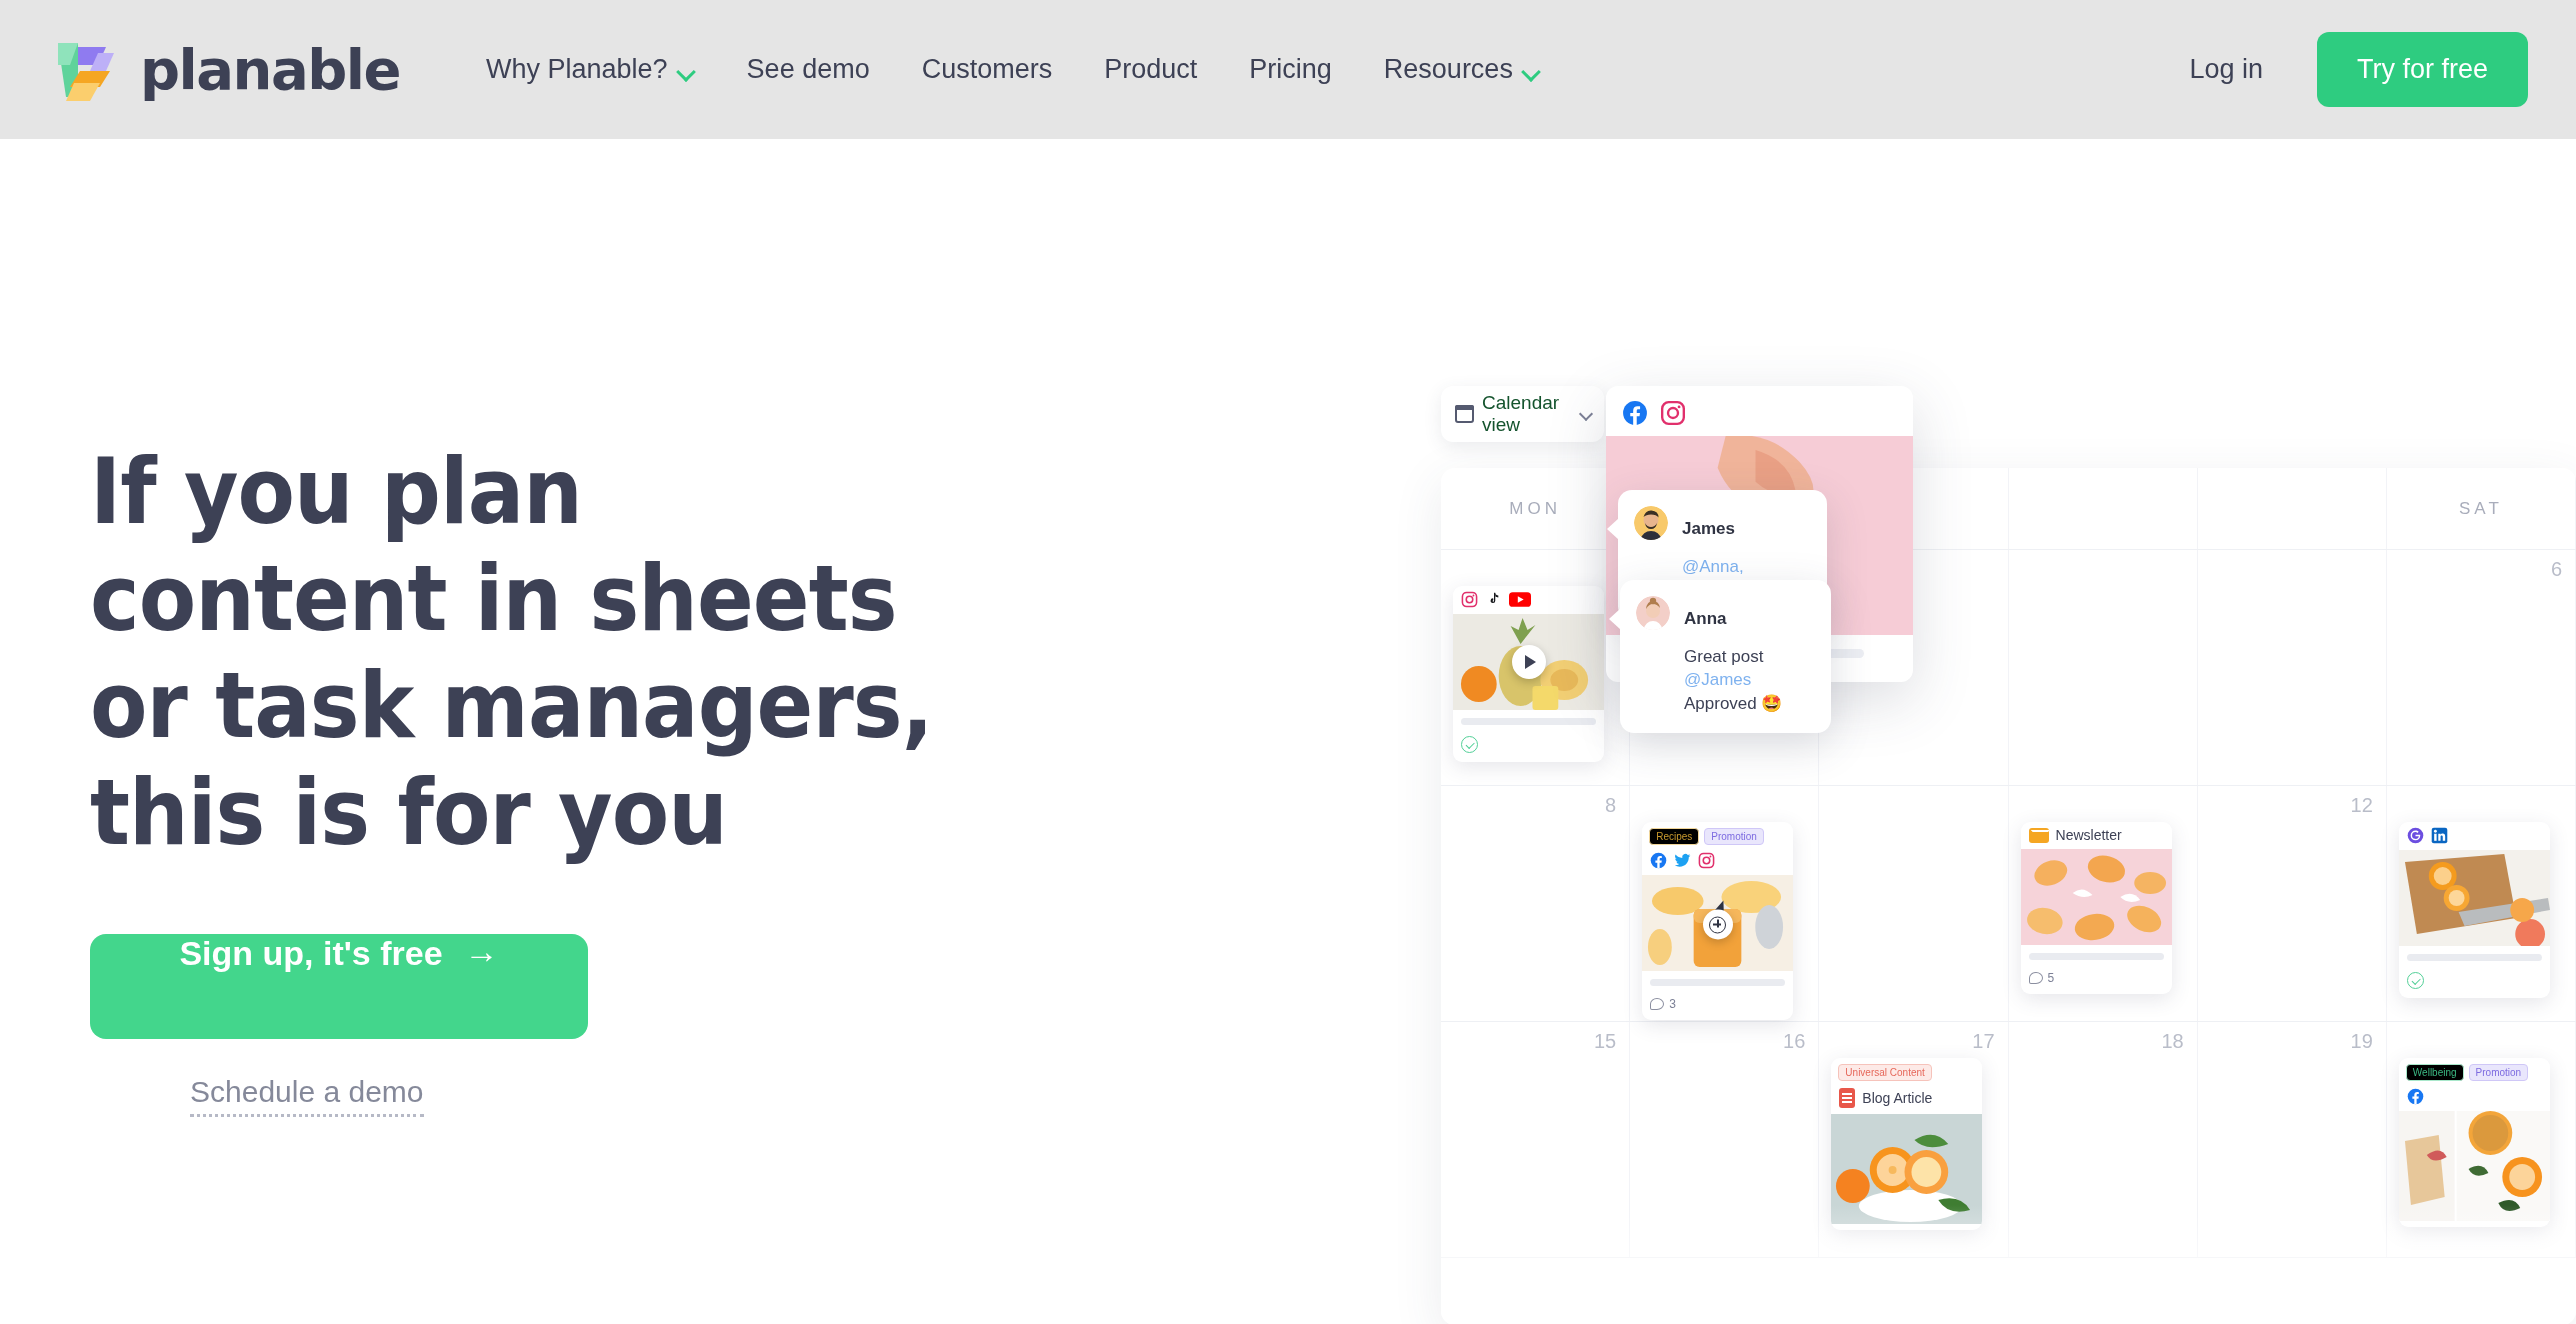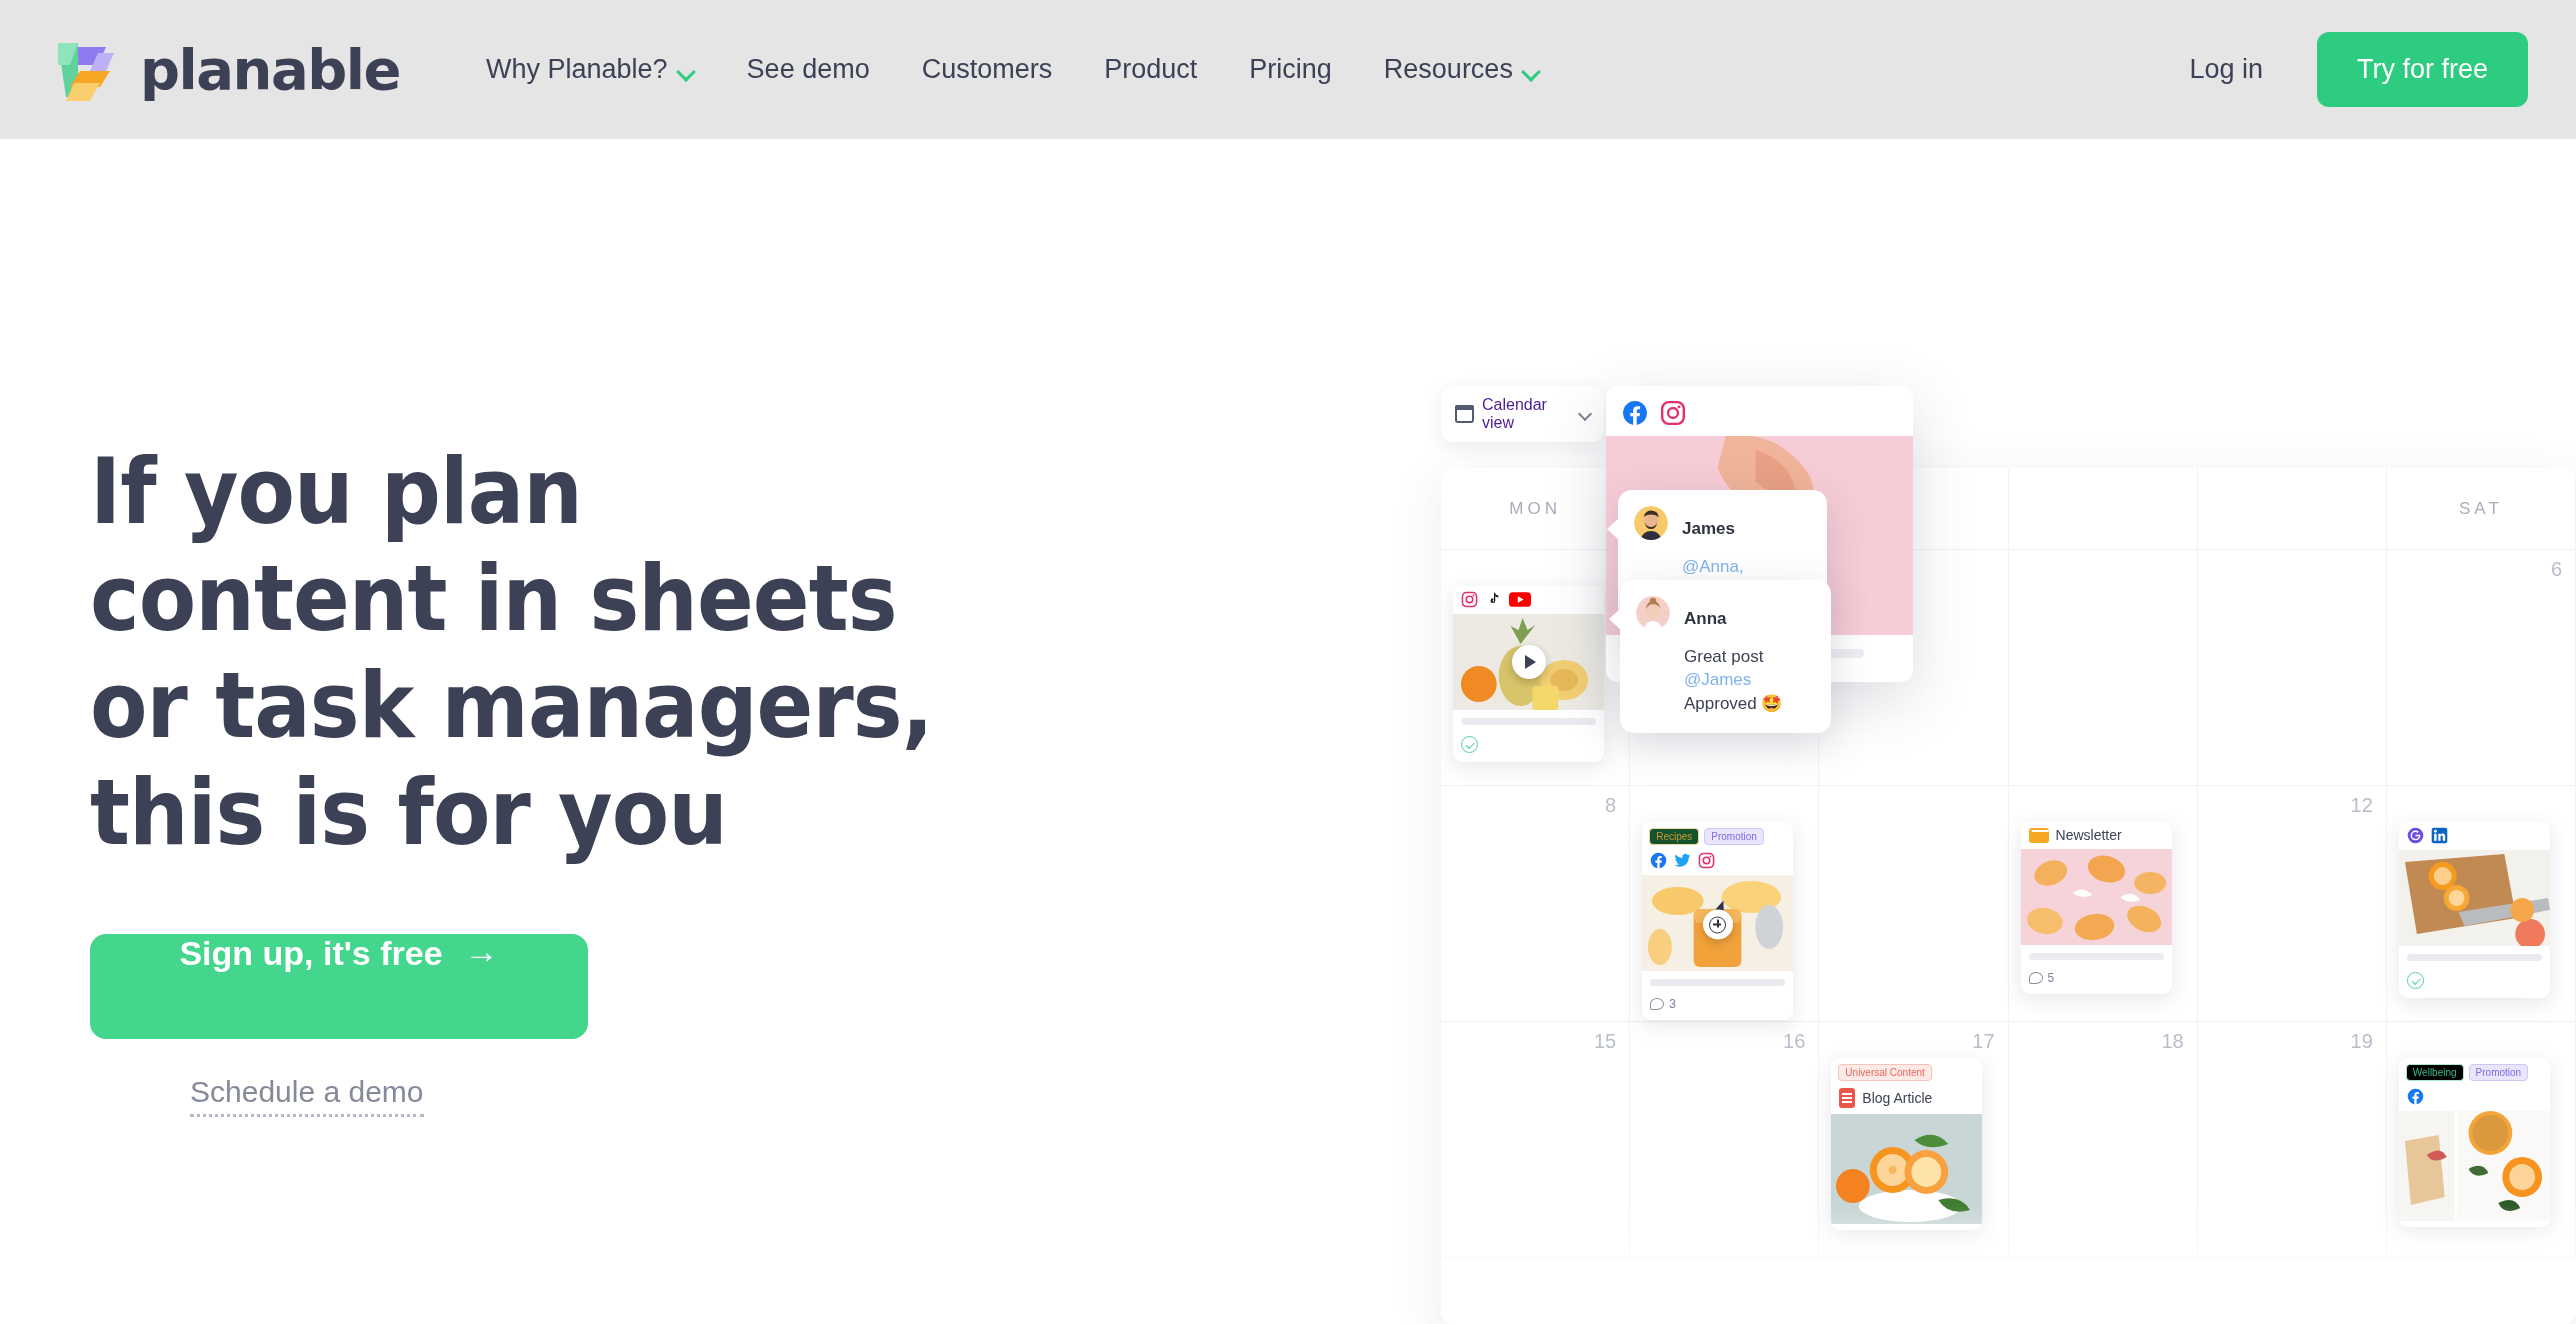--- a/index.html
+++ b/index.html
@@ -69,21 +69,21 @@
     border-bottom: 3px dotted #b6b9c6; padding-bottom: 6px;
   }
 
   
   .mock { position: absolute; left: 1441px; top: 386px; width: 1135px; height: 938px; }
 
   .cal-view-btn {
     position: absolute; left: 0; top: 0; width: 163px; height: 56px;
     background: #fff; border-radius: 12px; box-shadow: 0 5px 18px rgba(60,64,90,.10);
     display: flex; align-items: center; gap: 8px; padding: 0 14px;
-    font-size: 16px; color: #4c1d95; z-index: 22; cursor: pointer;
+    font-size: 19px; color: #14532d; z-index: 22; cursor: pointer;
   }
   .cal-ico {
     width: 19px; height: 18px; border: 2px solid #555a70; border-radius: 3px;
     position: relative; flex: none;
   }
   .cal-ico::before {
     content:""; position:absolute; left:-2px; top:-2px; right:-2px; height: 5px;
     background:#555a70; border-radius: 2px 2px 0 0;
   }
   .chev-gray { width: 12px; height: 8px; position: relative; margin-left: 2px; }
@@ -121,21 +121,21 @@
   
   .post-card {
     position: absolute; left: 12px; top: 36px; width: 151px;
     background: #fff; border-radius: 9px; box-shadow: 0 5px 20px rgba(60,64,90,.13);
     overflow: hidden; padding-bottom: 6px;
   }
   .tags { display: flex; gap: 5px; padding: 6px 7px 2px 7px; flex-wrap: wrap; }
   .tag {
     font-size: 10px; padding: 2px 6px; border-radius: 4px; white-space: nowrap;
   }
-  .tag.recipes { background: #14532d; color: #c99a2e; border: 1px solid #f2d79a; }
+  .tag.recipes { background: #000000; color: #c99a2e; border: 1px solid #f2d79a; }
   .tag.promotion { background: #e9e6fc; color: #7d6be0; border: 1px solid #cfc7f7; }
   .tag.universal { background: #fdeae7; color: #e6685b; border: 1px solid #f6c3bb; }
   .tag.wellbeing { background: #000000; color: #3cba84; border: 1px solid #a9e8cb; }
   .soc-row { display: flex; gap: 7px; align-items: center; padding: 5px 8px 6px 8px; }
   .title-row {
     display: flex; gap: 7px; align-items: center; padding: 5px 8px 6px 8px;
     font-size: 14px; color: #3d4155; font-weight: 500;
   }
   .card-img { width: 100%; height: 96px; position: relative; overflow: hidden; }
   .card-foot { padding: 8px 8px 2px 8px; }

